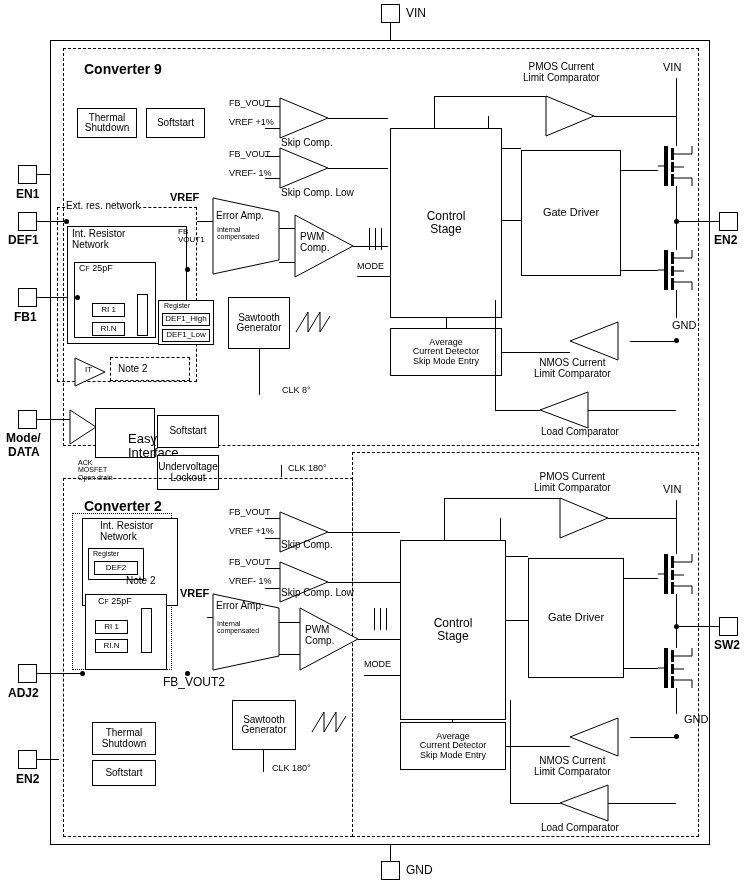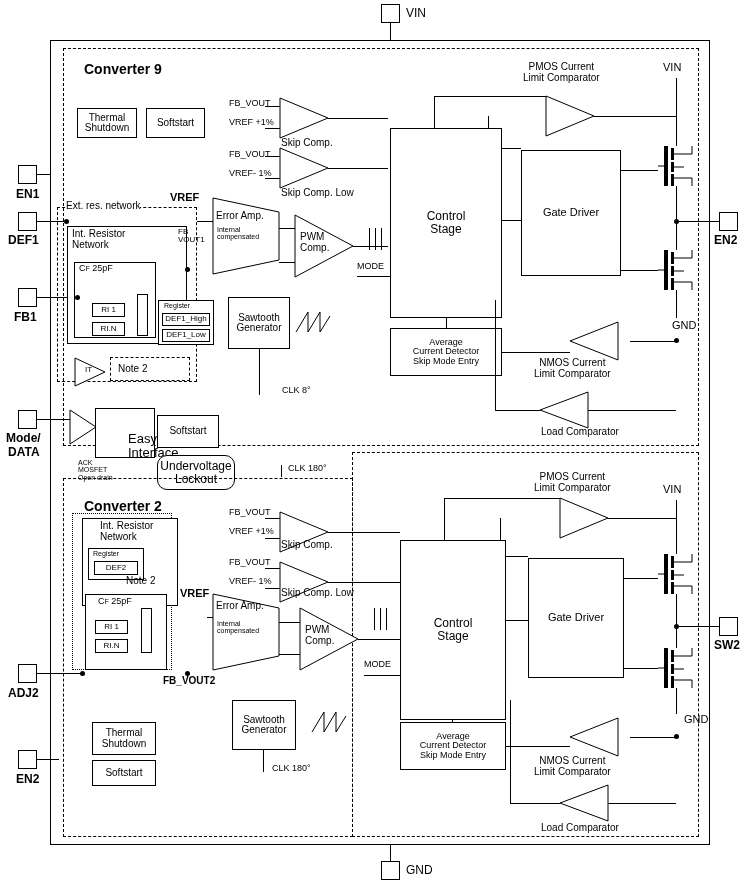--- a/index.html
+++ b/index.html
@@ -257,21 +257,21 @@
   <div class="box" style="left:95px;top:408px;width:60px;height:50px;"></div>
   <div class="lbl" style="left:100px;top:432px;font-size:13px;white-space:pre-line;margin-left:28px;">Easy Scale
 Interface</div>
   <div class="lbl" style="left:78px;top:459px;font-size:7px;white-space:pre-line;">ACK
 MOSFET
 Open drain</div>
 
   <div class="box" style="left:157px;top:415px;width:62px;height:33px;font-size:10px;">
     <span>Softstart</span>
   </div>
-  <div class="box" style="left:157px;top:455px;width:78px;height:35px;font-size:12px;border-radius:10px;">
+  <div class="box" style="left:157px;top:455px;width:62px;height:35px;font-size:10px;">
     <span style="white-space:pre-line;">Undervoltage
 Lockout</span>
   </div>
   <div class="lbl" style="left:288px;top:464px;font-size:9px;">CLK 180°</div>
   <div class="ln" style="left:281px;top:465px;width:1px;height:12px;"></div>
 
   <div class="dashed" style="left:352px;top:452px;width:347px;height:385px;"></div>
   <div class="dashed" style="left:63px;top:478px;width:290px;height:359px;"></div>
   <div class="lbl" style="left:84px;top:499px;font-size:14px;font-weight:bold;background:#fff;">Converter 2</div>
 
@@ -292,21 +292,21 @@
     <span>RI 1</span>
   </div>
   <div class="box" style="left:95px;top:639px;width:33px;height:14px;font-size:8px;">
     <span>RI.N</span>
   </div>
   <div class="box" style="left:141px;top:608px;width:11px;height:45px;"></div>
   <div class="dot" style="left:80px;top:671px;"></div>
   <div class="dot" style="left:185px;top:671px;"></div>
 
   <div class="lbl" style="left:180px;top:588px;font-size:11px;font-weight:bold;">VREF</div>
-  <div class="lbl" style="left:163px;top:676px;font-size:10px;font-weight:bold;">FB_VOUT2</div>
+  <div class="lbl" style="left:163px;top:676px;font-size:12px;">FB_VOUT2</div>
   <div class="ln" style="left:207px;top:617px;width:8px;height:1px;"></div>
 
   <svg width="60" height="40" style="left:280px;top:512px;">
     <polygon class="tri" points="0,0 0,40 48,20"></polygon>
   </svg>
   <div class="lbl" style="left:229px;top:508px;font-size:9px;">FB_VOUT</div>
   <div class="lbl" style="left:229px;top:527px;font-size:9px;">VREF +1%</div>
   <div class="lbl" style="left:281px;top:540px;font-size:10px;">Skip Comp.</div>
   <div class="ln" style="left:265px;top:518px;width:15px;height:1px;"></div>
   <div class="ln" style="left:265px;top:538px;width:15px;height:1px;"></div>

